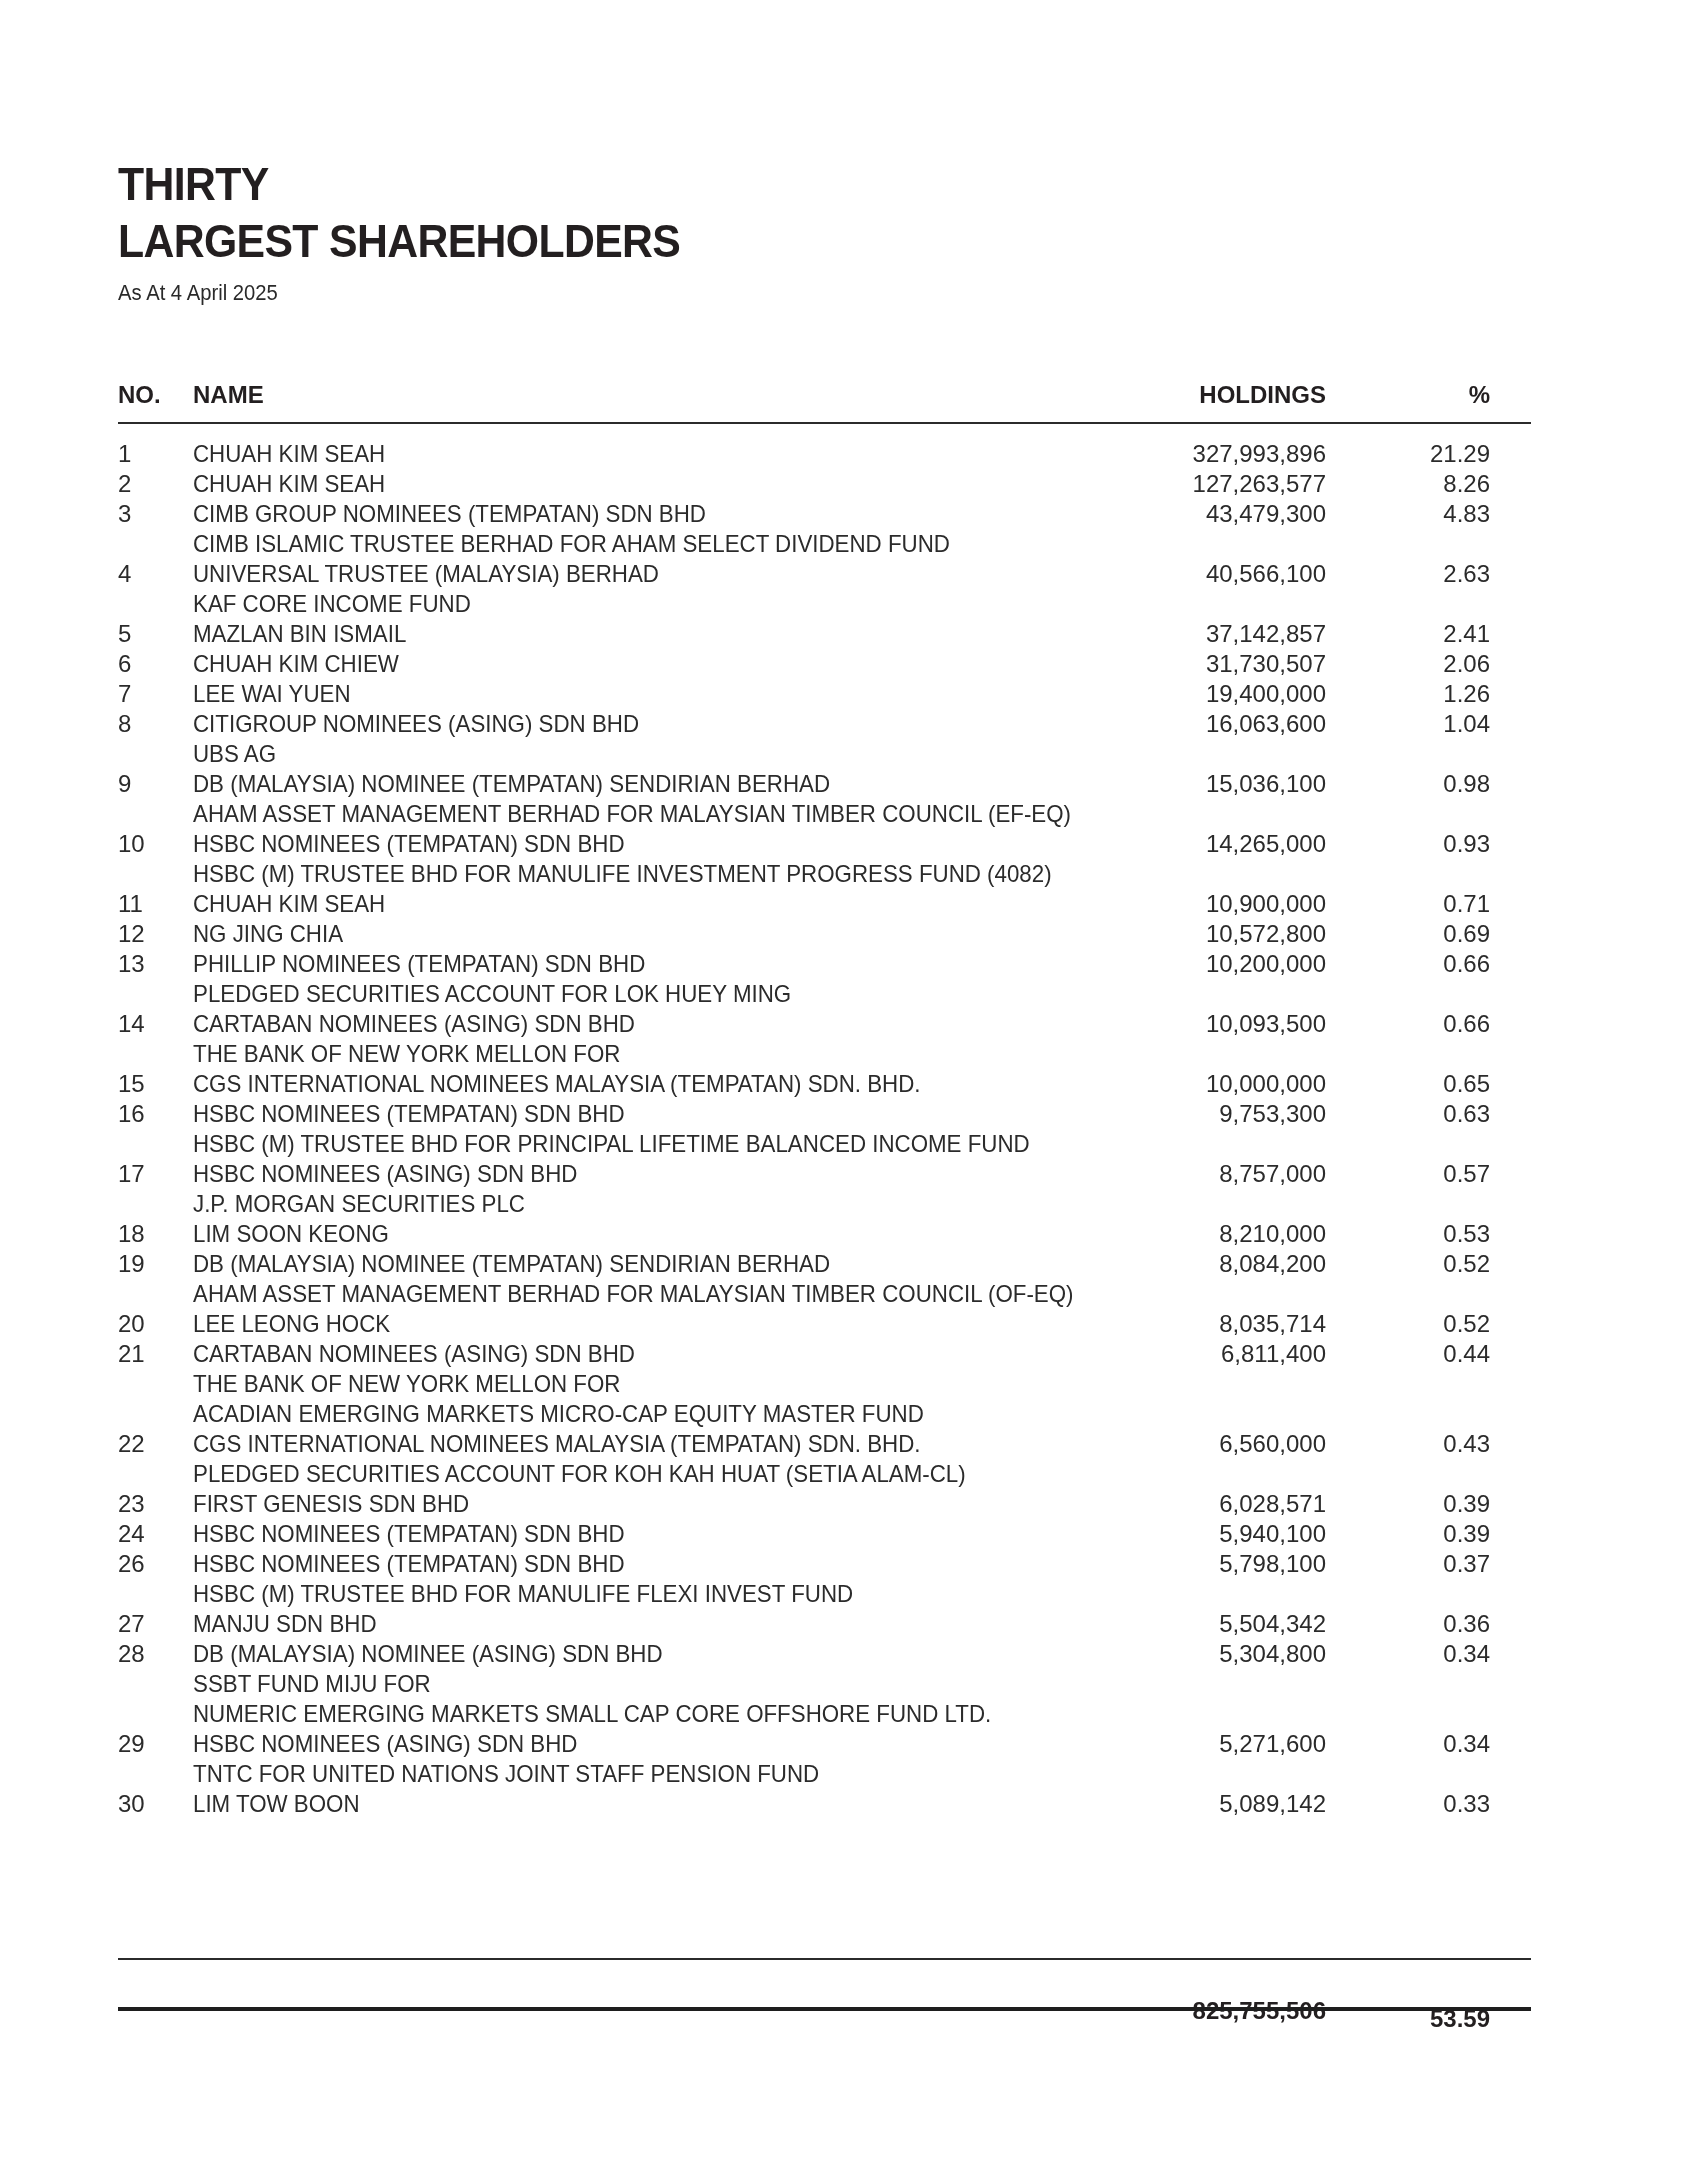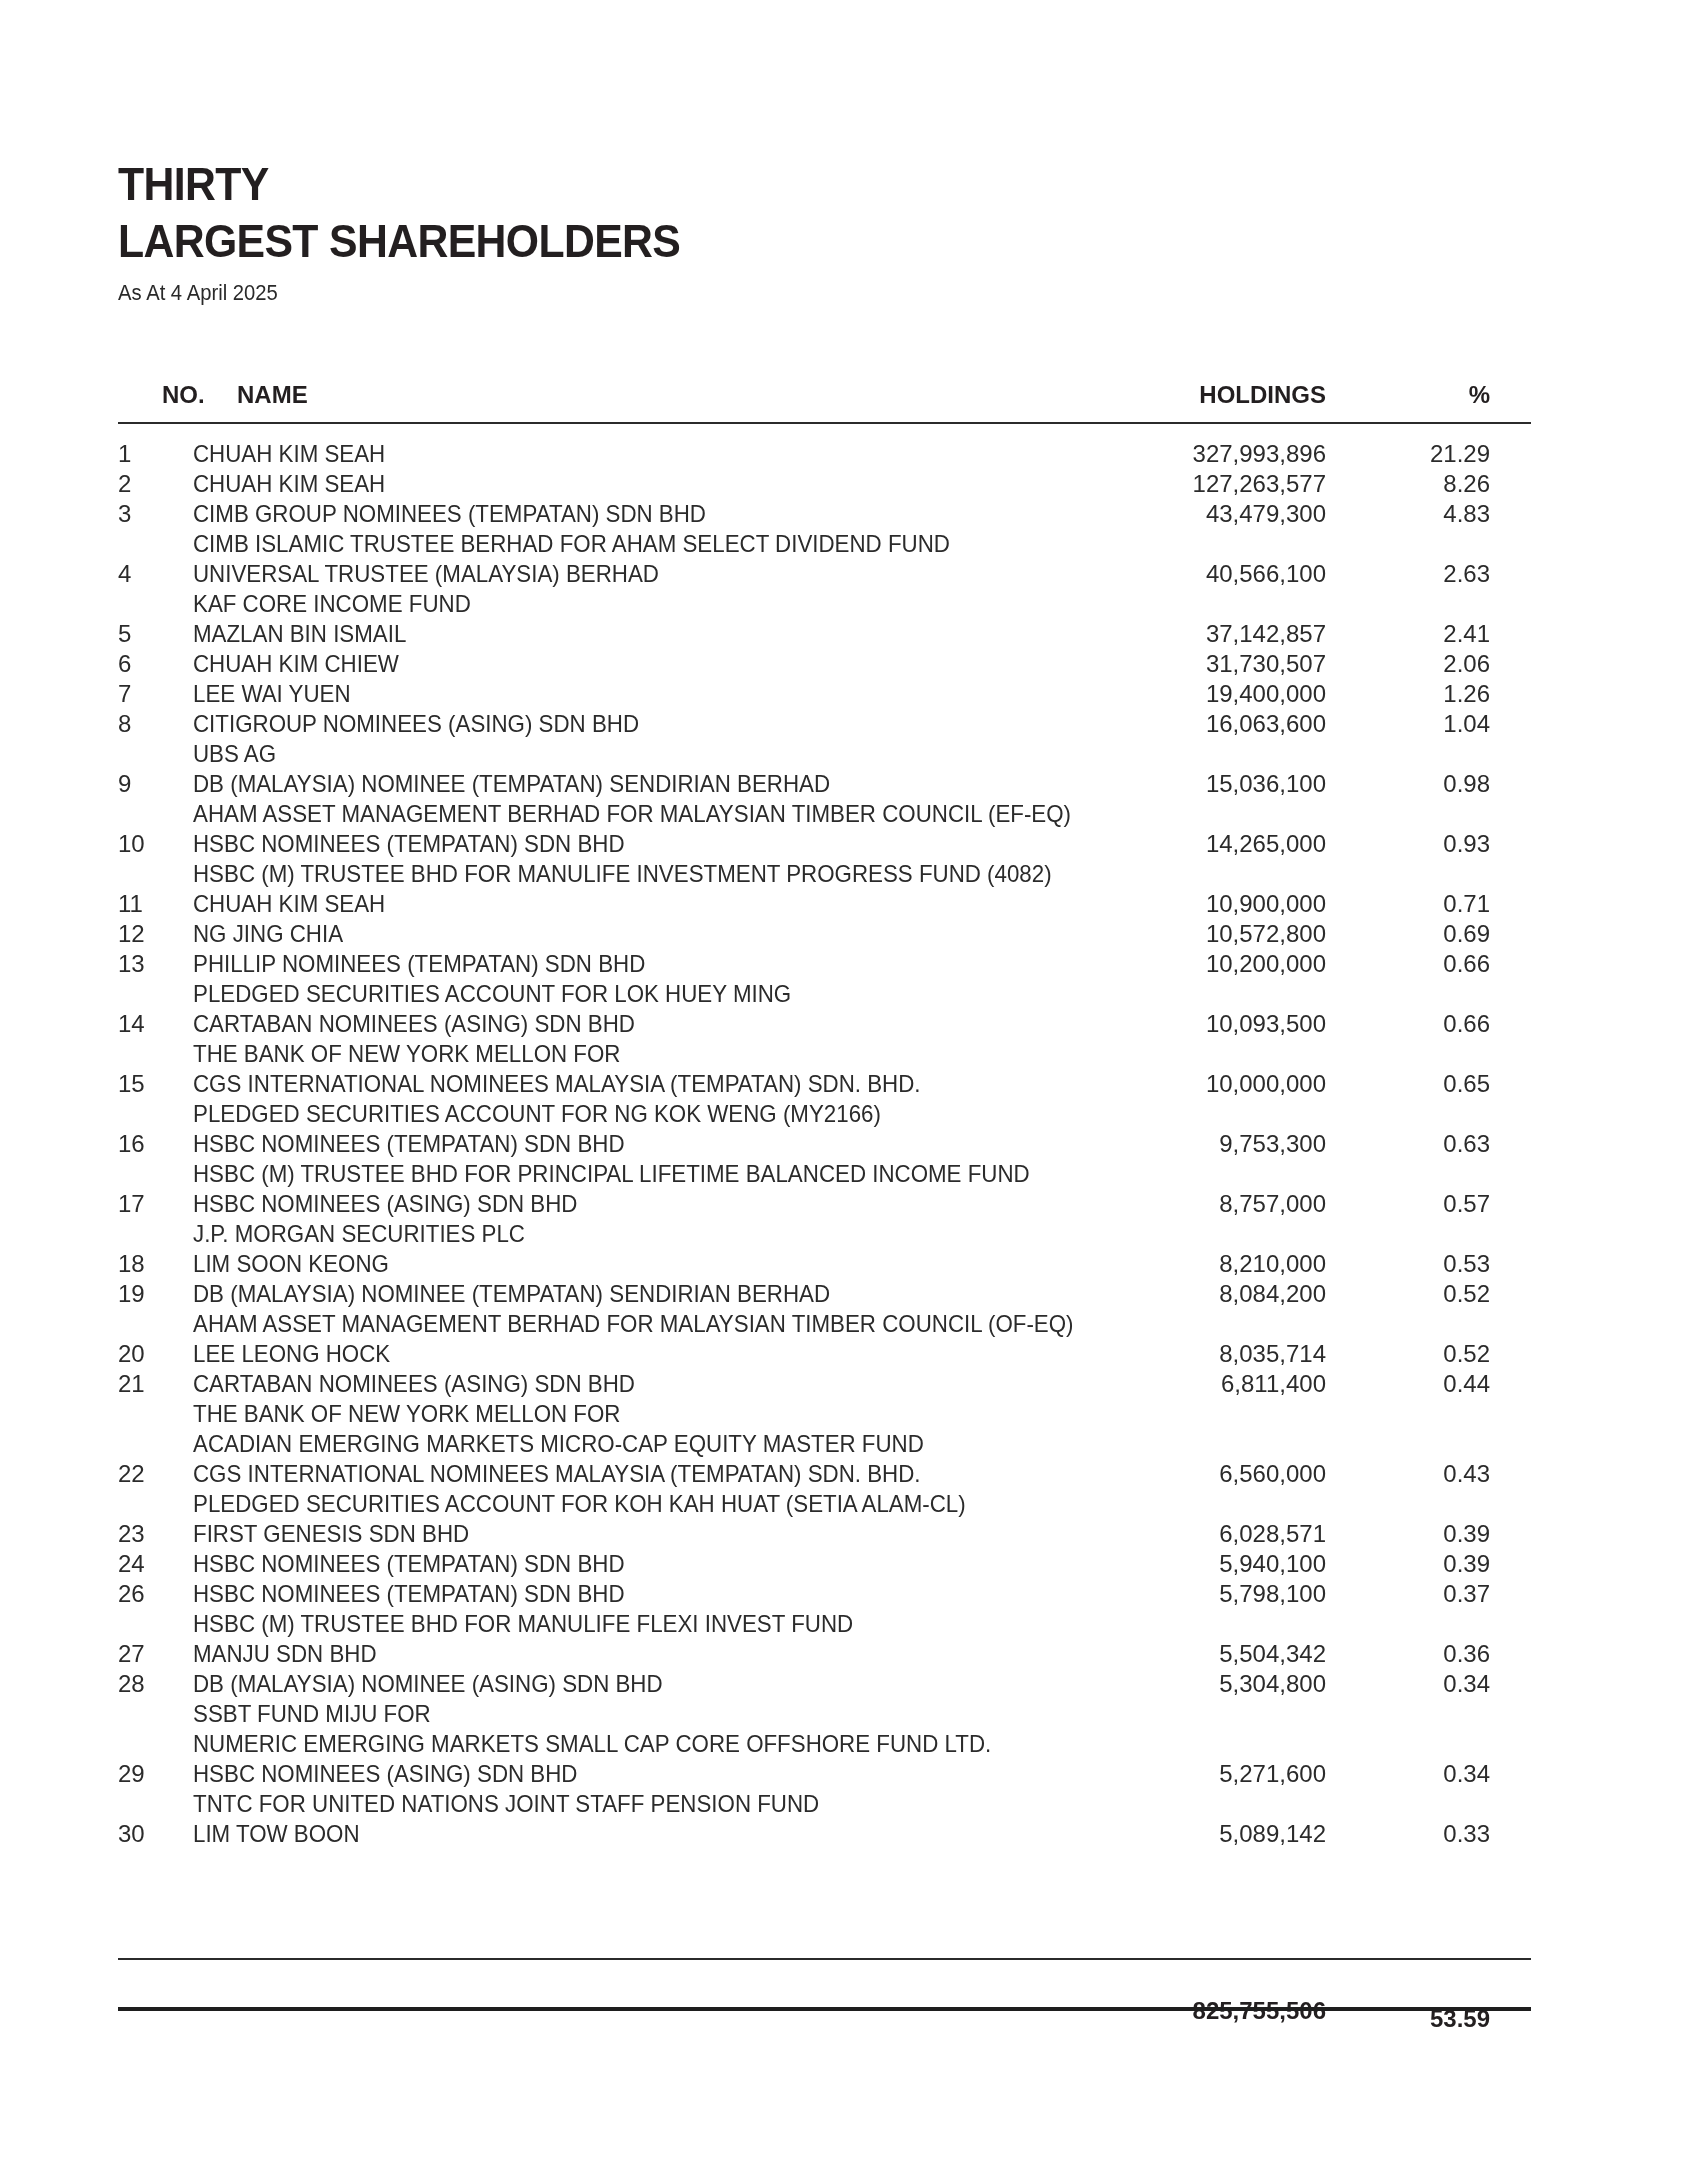--- a/index.html
+++ b/index.html
@@ -4,21 +4,21 @@
 <style>
   html, body { margin:0; padding:0; background:#ffffff; }
   body { width:1687px; height:2183px; position:relative; overflow:hidden;
          font-family:"Liberation Sans", "DejaVu Sans", sans-serif; color:#231f20; }
   .title { position:absolute; left:118px; font-weight:bold; font-size:46px; line-height:46px;
            letter-spacing:-0.7px; transform:scaleX(0.93); transform-origin:left top; }
   #t1 { top:161px; }
   #t2 { top:218px; }
   .subtitle { position:absolute; left:118px; top:281px; font-size:22px; line-height:24px; color:#2a2a2a;
               transform:scaleX(0.92); transform-origin:left top; }
-  .hdr { position:absolute; top:382px; font-weight:bold; font-size:24px; line-height:26.5px;margin-left:44px; }
+  .hdr { position:absolute; top:382px; font-weight:bold; font-size:24px; line-height:26.5px; }
   #h-no { left:118px; }
   #h-name { left:193px; }
   #h-hold { right:361px; }
   #h-pct { right:197px; }
   .rule { position:absolute; left:118px; width:1413px; background:#2b2b2b; }
   #rule-top { top:422px; height:2px; }
   #rule-bottom { top:1958px; height:2px; }
   #rule-thick { top:2007px; height:4px; background:#1e1e1e; }
   #rows { position:absolute; left:0; top:439px; width:1687px; }
   .row { position:relative; width:1687px; }
@@ -182,23 +182,20 @@
         <span class="nm">THE BANK OF NEW YORK MELLON FOR</span>
       </div>
     </div>
     <div class="row">
       <div class="line">
         <span class="no">15</span>
         <span class="nm">CGS INTERNATIONAL NOMINEES MALAYSIA (TEMPATAN) SDN. BHD.</span>
         <span class="hold">10,000,000</span>
         <span class="pct">0.65</span>
       </div>
-      <div class="line">
-        <span class="nm">PLEDGED SECURITIES ACCOUNT FOR NG KOK WENG (MY2166)</span>
-      </div>
     </div>
     <div class="row">
       <div class="line">
         <span class="no">16</span>
         <span class="nm">HSBC NOMINEES (TEMPATAN) SDN BHD</span>
         <span class="hold">9,753,300</span>
         <span class="pct">0.63</span>
       </div>
       <div class="line">
         <span class="nm">HSBC (M) TRUSTEE BHD FOR PRINCIPAL LIFETIME BALANCED INCOME FUND</span>

